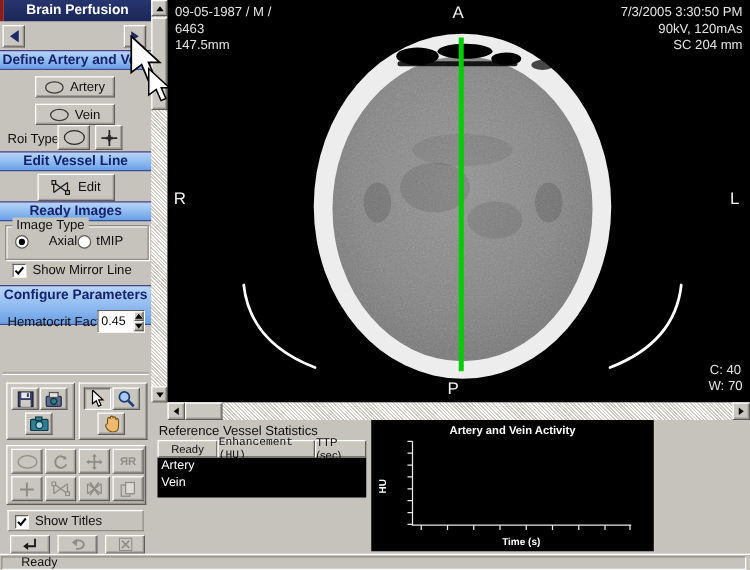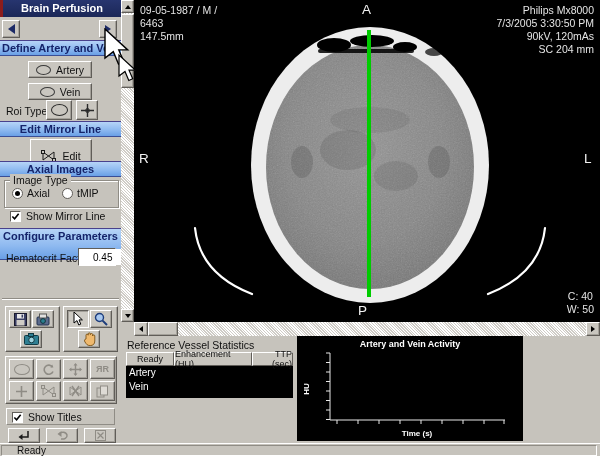--- a/index.html
+++ b/index.html
@@ -63,39 +63,39 @@
     <span style="width:15px;height:10px;border:1px solid #2a2a2a;border-radius:50%;"></span>
   </div>
   <div class="abs btn" style="left:76px;top:100px;width:22px;height:20px;">
     <svg width="13" height="13" viewBox="0 0 13 13">
         <path d="M6.5 0v13M0 6.5h13M3.5 3.5v0" stroke="#2a2a2a" stroke-width="1.4"></path>
         <path d="M4 6.5h5M6.5 4v5" stroke="#2a2a2a" stroke-width="2.2"></path>
       </svg>
   </div>
 
   <div class="abs hdr" style="left:0;top:121px;width:121px;height:16px;">
-    <span>Edit Mirror Line</span>
-  </div>
-
-  <div class="abs btn" style="left:30px;top:139px;width:62px;height:34px;gap:6px;">
+    <span>Edit Vessel Line</span>
+  </div>
+
+  <div class="abs btn" style="left:30px;top:139px;width:62px;height:22px;gap:6px;">
     <svg width="15" height="12" viewBox="0 0 15 12">
       <path d="M2 2 L13 10 M13 2 L2 10 M2 2 V10 M13 2 V10" stroke="#1a1a1a" stroke-width="1" fill="none"></path>
       <rect x="0.5" y="0.5" width="3" height="3" fill="#c9c6bf" stroke="#1a1a1a" stroke-width="1"></rect>
       <rect x="11.5" y="8.5" width="3" height="3" fill="#c9c6bf" stroke="#1a1a1a" stroke-width="1"></rect>
     </svg>
     <span style="font-size:10.5px;color:#101010;">Edit</span>
   </div>
 
   <div class="abs hdr" style="left:0;top:161px;width:121px;height:16px;">
-    <span>Axial Images</span>
+    <span>Ready Images</span>
   </div>
 
   <div class="abs" style="left:4px;top:180px;width:113px;height:26px;border:1px solid #8f8c85;box-shadow:1px 1px 0 #ffffff, inset 1px 1px 0 #ffffff;"></div>
   <div class="abs lbl" style="left:10px;top:174px;background:#c6c3bc;padding:0 3px;">Image Type</div>
-  <div class="abs" style="left:12px;top:187px;display:flex;align-items:center;gap:4px;">
+  <div class="abs" style="left:12px;top:187px;display:flex;align-items:center;gap:16px;">
     <span class="radio">
         <span class="dot"></span>
       </span>
     <span class="lbl">Axial</span>
   </div>
   <div class="abs" style="left:62px;top:187px;display:flex;align-items:center;gap:4px;">
     <span class="radio"></span>
     <span class="lbl">tMIP</span>
   </div>
 
@@ -107,21 +107,21 @@
     </span>
     <span class="lbl">Show Mirror Line</span>
   </div>
 
   <div class="abs hdr" style="left:0;top:228px;width:121px;height:32px;">
     <span>Configure Parameters</span>
   </div>
 
   <div class="abs lbl" style="left:6px;top:252px;">Hematocrit  Factor</div>
   <div class="abs sunken" style="left:78px;top:248px;width:38px;height:18px;background:#ffffff;display:flex;">
-    <input style="width: 24px; border: 0px; font-size: 10px; font-family: inherit; padding: 1px 14px; outline: none; background: rgb(255, 255, 255);" value="0.45">
+    <input style="width: 24px; border: 0px; font-size: 10px; font-family: inherit; padding: 1px 2px; outline: none; background: rgb(255, 255, 255);" value="0.45">
     <span style="display:flex;flex-direction:column;width:12px;">
       <span class="btn" style="flex:1;">
           <span class="tri-up-s"></span>
         </span>
       <span class="btn" style="flex:1;">
           <span class="tri-dn-s"></span>
         </span>
     </span>
   </div>
 
@@ -291,28 +291,27 @@
       <rect x="234" y="60" width="2" height="220" fill="#000" opacity="0.15" clip-path="url(#bclip)"></rect>
 
       <rect x="233" y="30" width="4" height="267" fill="#00cc00"></rect>
     </svg>
     <div class="abs ovl" style="left:6px;top:4px;">
       <div>09-05-1987 / M /</div>
       <div>6463</div>
       <div>147.5mm</div>
     </div>
     <div class="abs ovl" style="right:6px;top:4px;text-align:right;">
-      <div>Philips Mx8000</div>
       <div>7/3/2005 3:30:50 PM</div>
       <div>90kV, 120mAs</div>
       <div>SC 204 mm</div>
     </div>
     <div class="abs ovl" style="right:6px;bottom:6px;text-align:center;">
       <div>C: 40</div>
-      <div>W: 50</div>
+      <div>W: 70</div>
     </div>
     <div class="abs orient" style="left:228px;top:2px;">A</div>
     <div class="abs orient" style="left:5px;top:151px;">R</div>
     <div class="abs orient" style="left:450px;top:151px;">L</div>
     <div class="abs orient" style="left:224px;top:303px;">P</div>
   </div>
 
   <div class="abs sb-track" style="left:134px;top:322px;width:466px;height:14px;">
     <div class="btn abs" style="left:0;top:0;width:14px;height:14px;">
         <span class="tri-l-s"></span>
@@ -321,22 +320,22 @@
     <div class="btn abs" style="right:0;top:0;width:14px;height:14px;">
         <span class="tri-r-s"></span>
       </div>
   </div>
 
   <div class="abs" style="left:127px;top:339px;font-size:10.5px;color:#101010;">Reference  Vessel  Statistics</div>
 
   <div class="abs" style="left:126px;top:352px;width:167px;">
     <div style="display:flex;">
       <div class="thead" style="width:48px;height:14px;">Ready</div>
-      <div class="thead" style="width:78px;height:14px;">Enhancement (HU)</div>
-      <div class="thead" style="width:41px;height:14px;text-align:right;">TTP (sec)</div>
+      <div class="thead" style="width:78px;height:14px;font-family:Liberation Mono, monospace;">Enhancement (HU)</div>
+      <div class="thead" style="width:41px;height:14px;">TTP (sec)</div>
     </div>
     <div style="background:#000;height:32px;">
       <div class="trow" style="display:flex;">
         <div style="width:48px;">Artery</div>
         <div style="width:78px;"></div>
         <div style="width:38px;"></div>
       </div>
       <div class="trow" style="display:flex;">
         <div style="width:48px;">Vein</div>
         <div style="width:78px;"></div>

